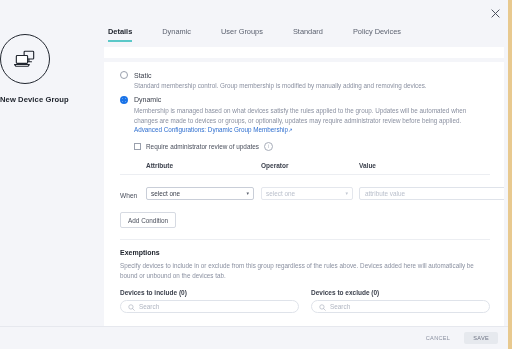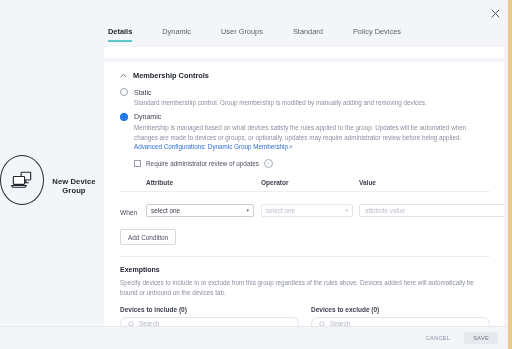--- a/index.html
+++ b/index.html
@@ -51,22 +51,22 @@
     flex: 1;
     min-height: 0;
   }
 
   
   .left-panel {
     width: 104px;
     flex: none;
     padding-top: 34px;
     display: flex;
-    flex-direction: row;
-    align-items: center;
+    flex-direction: column;
+    align-items: flex-start;
     background: #f4f5f9;
   }
   .avatar {
     width: 48px;
     height: 48px;
     border-radius: 50%;
     border: 1.3px solid #21262f;
     display: flex;
     align-items: center;
     justify-content: center;
@@ -400,28 +400,20 @@
         <div class="tab">Dynamic</div>
         <div class="tab">User Groups</div>
         <div class="tab">Standard</div>
         <div class="tab">Policy Devices</div>
       </div>
 
       <div class="strip"></div>
 
       <div class="card">
 
-        <div class="section-head">
-          <span class="chev">
-            <svg width="7" height="5" viewBox="0 0 8 5" aria-hidden="true">
-              <path d="M1 4 L4 1 L7 4" stroke="#5c6270" stroke-width="1" fill="none" stroke-linecap="round"></path>
-            </svg>
-          </span>
-          <span class="section-title">Membership Controls</span>
-        </div>
 
         <div class="option">
           <div class="opt-row">
             <span class="radio"></span>
             <span class="opt-label">Static</span>
           </div>
           <div class="opt-desc">Standard membership control. Group membership is modified by manually adding and removing devices.</div>
         </div>
 
         <div class="option" style="margin-top:5px;">

